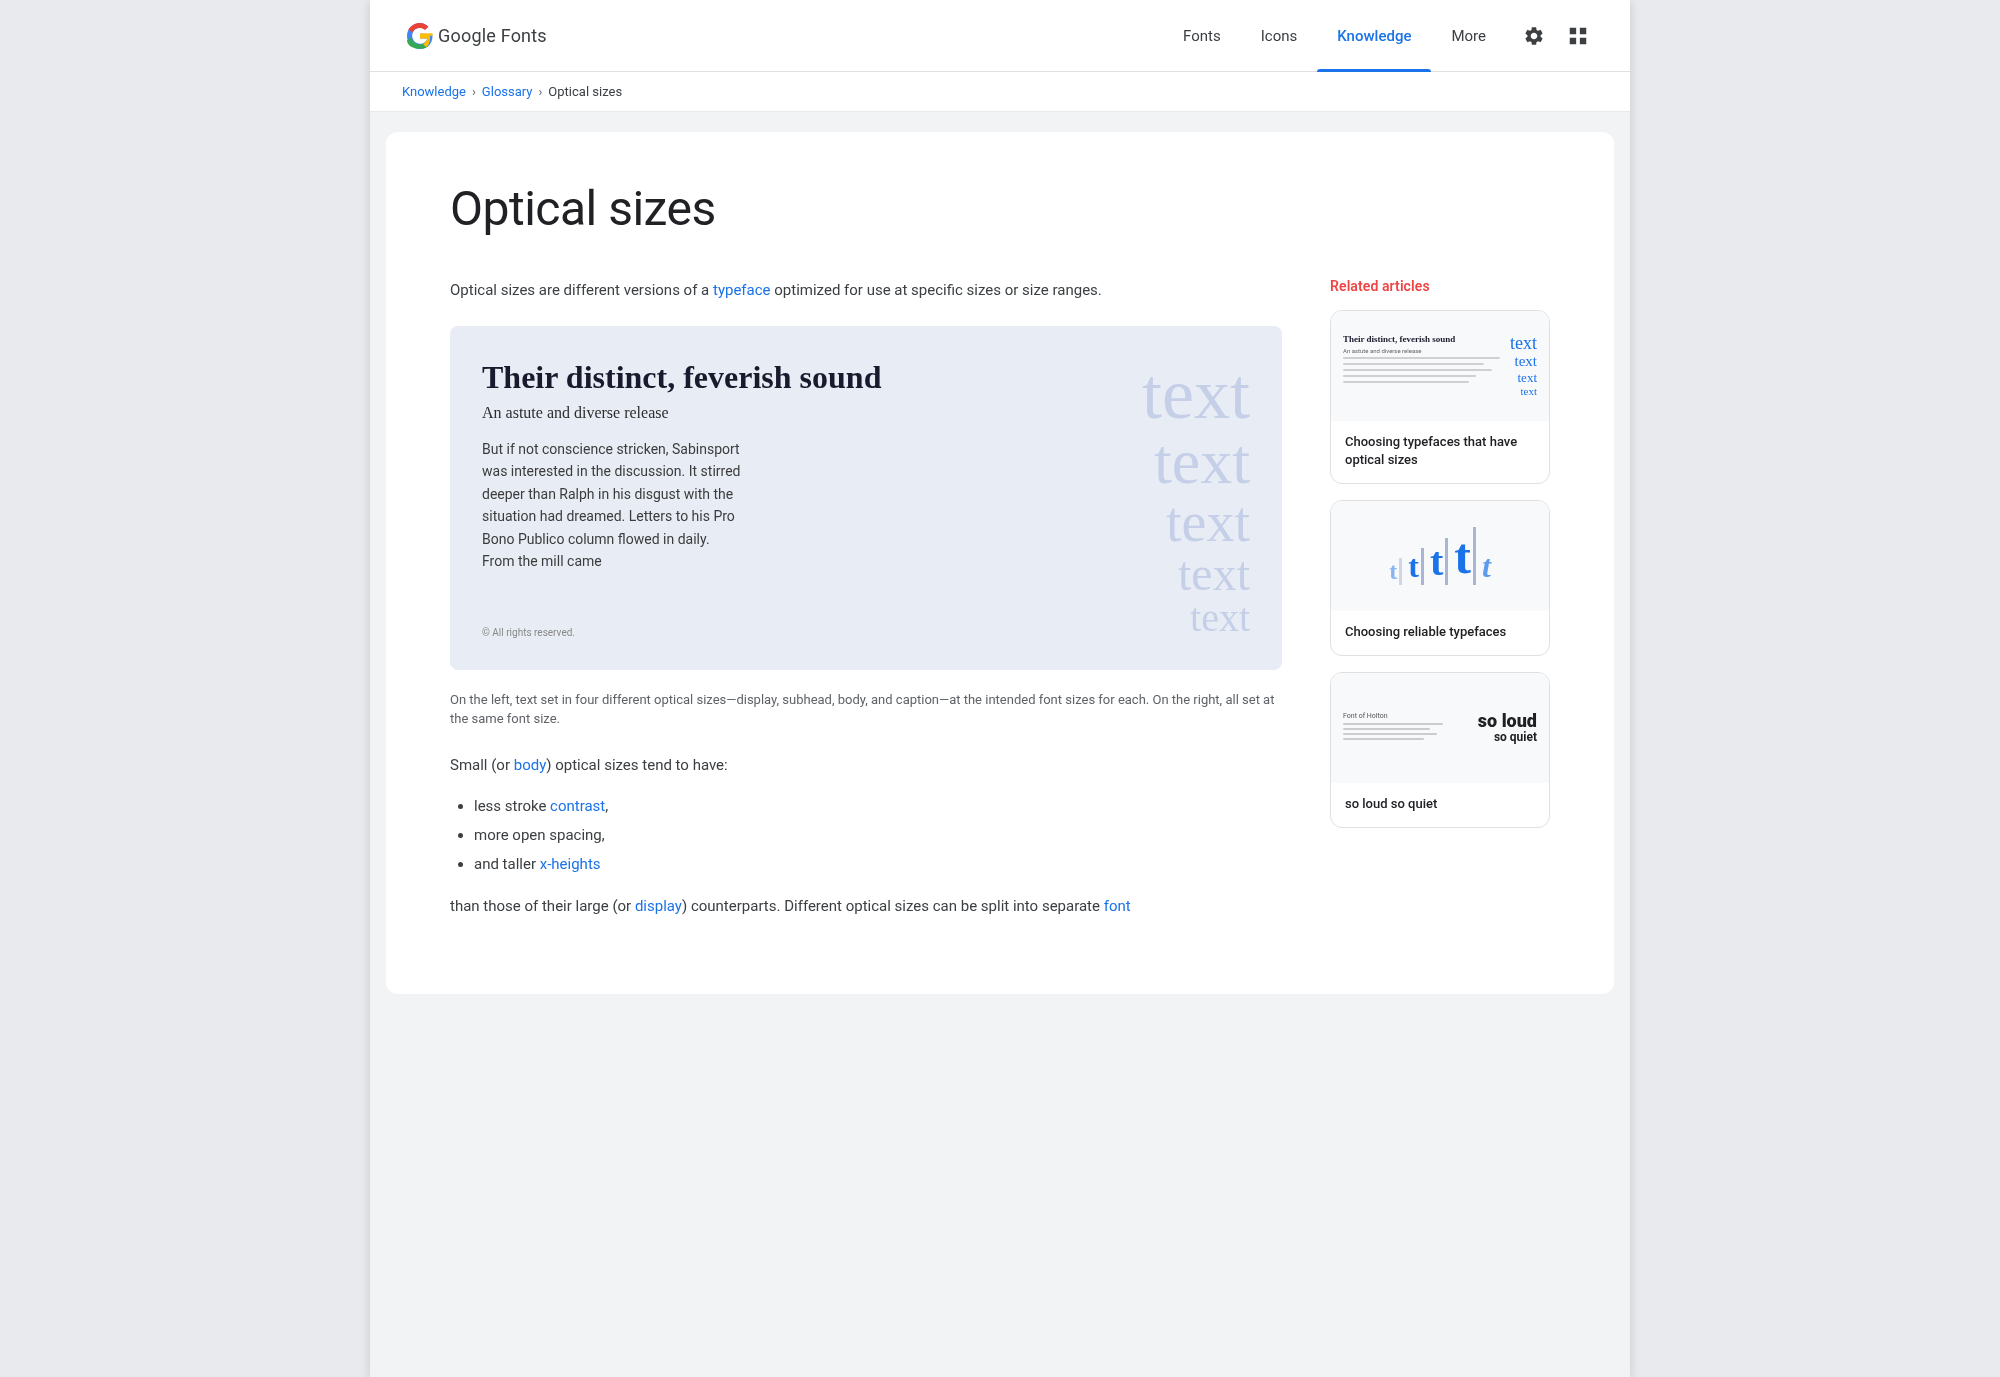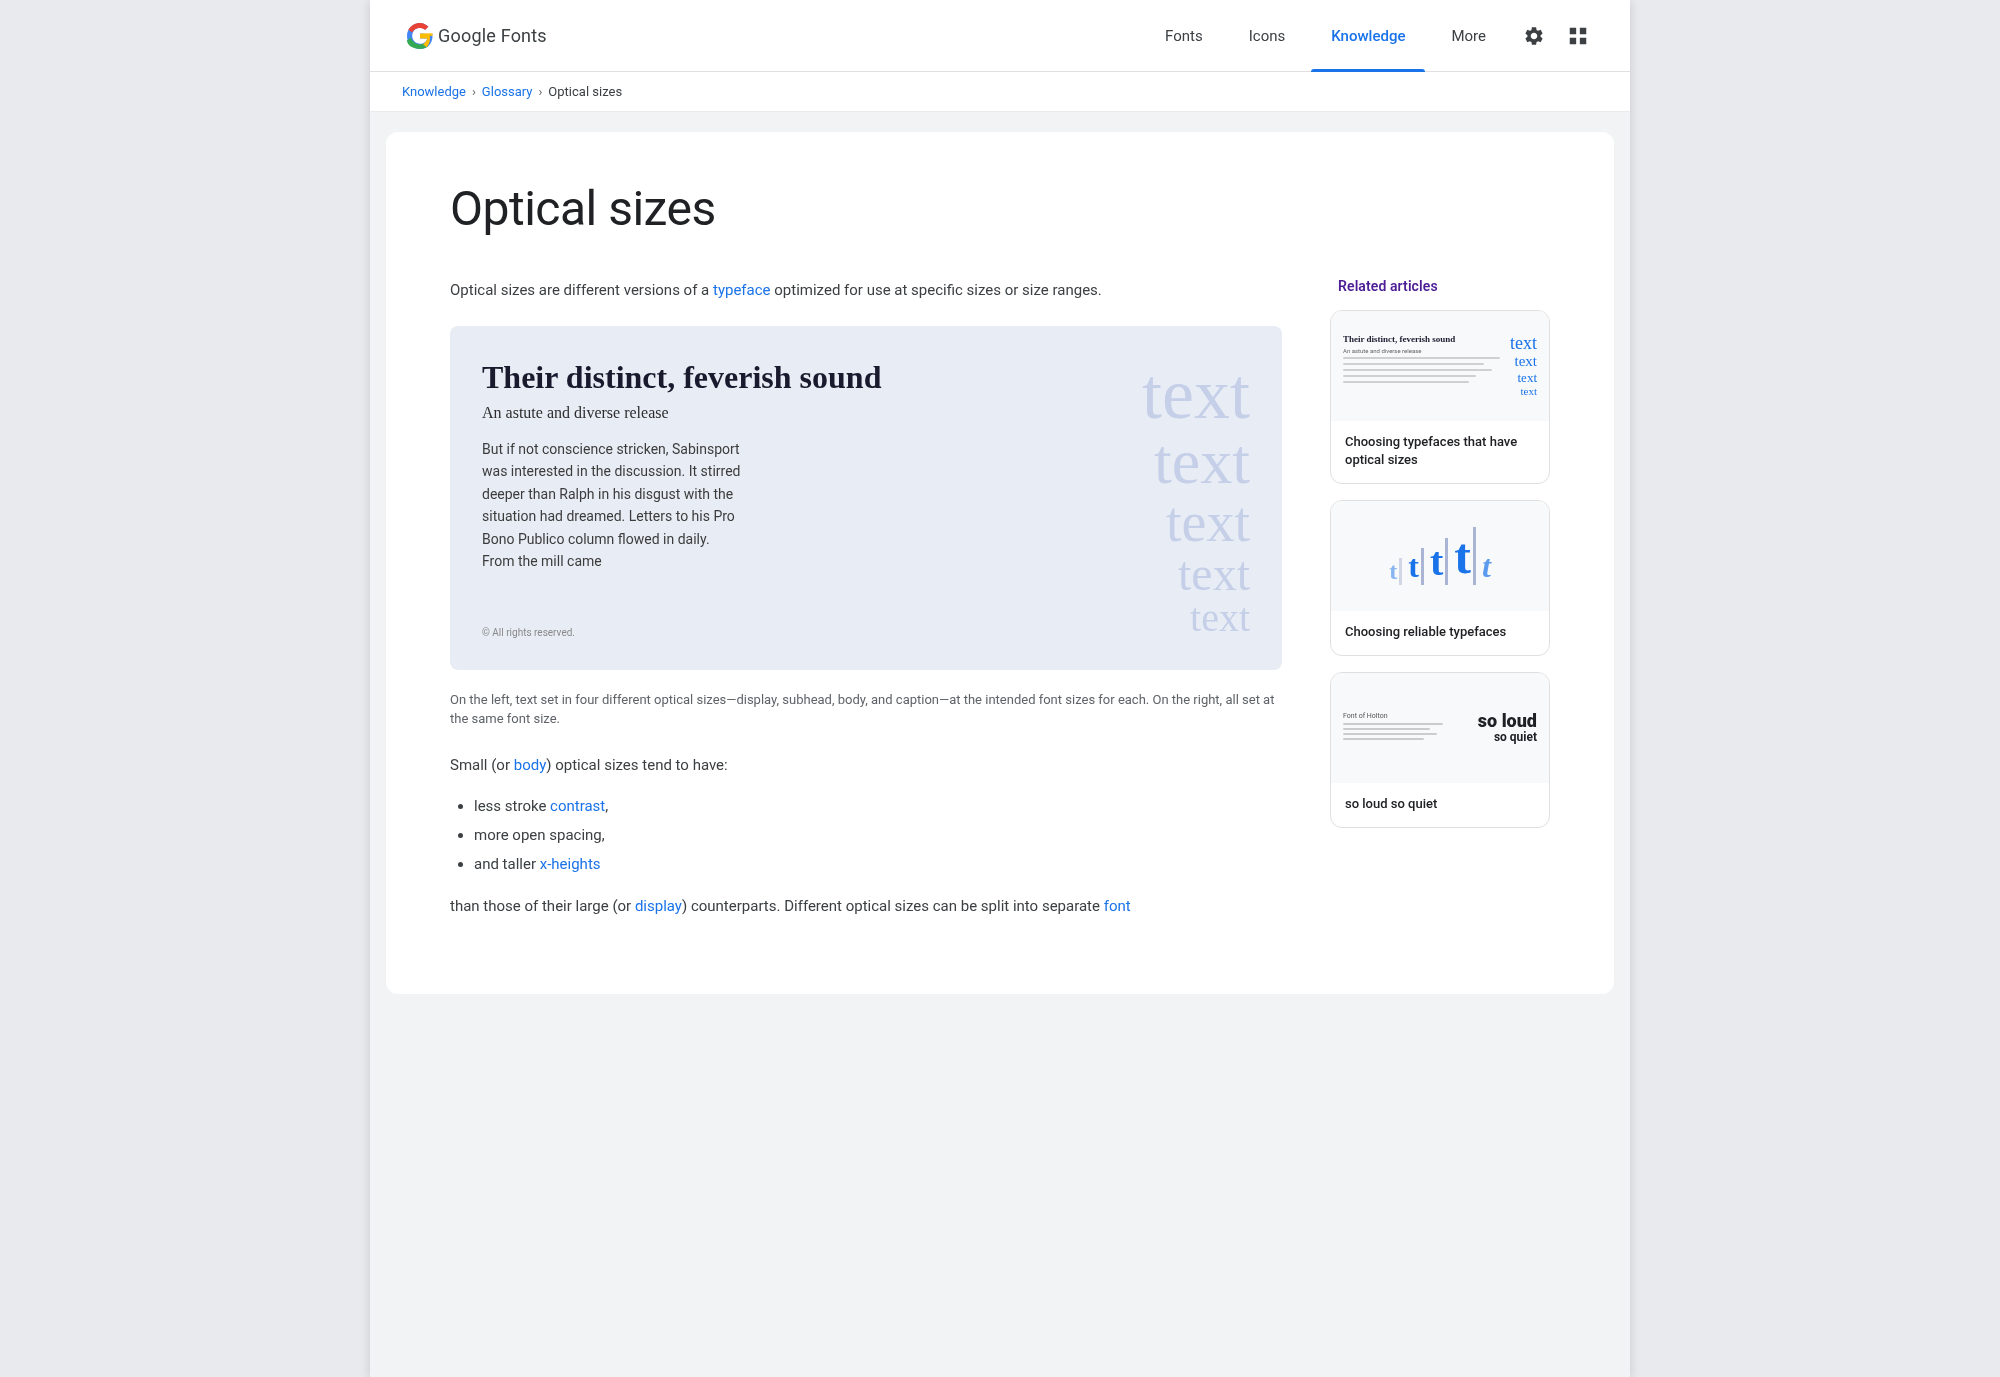--- a/index.html
+++ b/index.html
@@ -37,21 +37,21 @@
     }
     .logo-text {
       font-size: 18px;
       color: #3c4043;
       font-weight: 400;
       letter-spacing: 0.2px;
     }
     .nav {
       display: flex;
       align-items: center;
-      gap: 6px;
+      gap: 0;
       margin-left: auto;
     }
     .nav-item {
       padding: 0 20px;
       height: 72px;
       display: flex;
       align-items: center;
       font-size: 15px;
       color: #3c4043;
       text-decoration: none;
@@ -244,24 +244,23 @@
       line-height: 1.8;
     }
     .bullet-list li {
       margin-bottom: 2px;
     }
 
     
     .related-heading {
       font-size: 14px;
       font-weight: 600;
-      color: #4c1d95;
+      color: #ef4444;
       margin-bottom: 16px;
       letter-spacing: 0.1px;
-      margin-left: 8px;
     }
     .related-card {
       border: 1px solid #e0e0e0;
       border-radius: 12px;
       overflow: hidden;
       cursor: pointer;
       margin-bottom: 16px;
       background: #fff;
     }
     .related-card-thumb {

